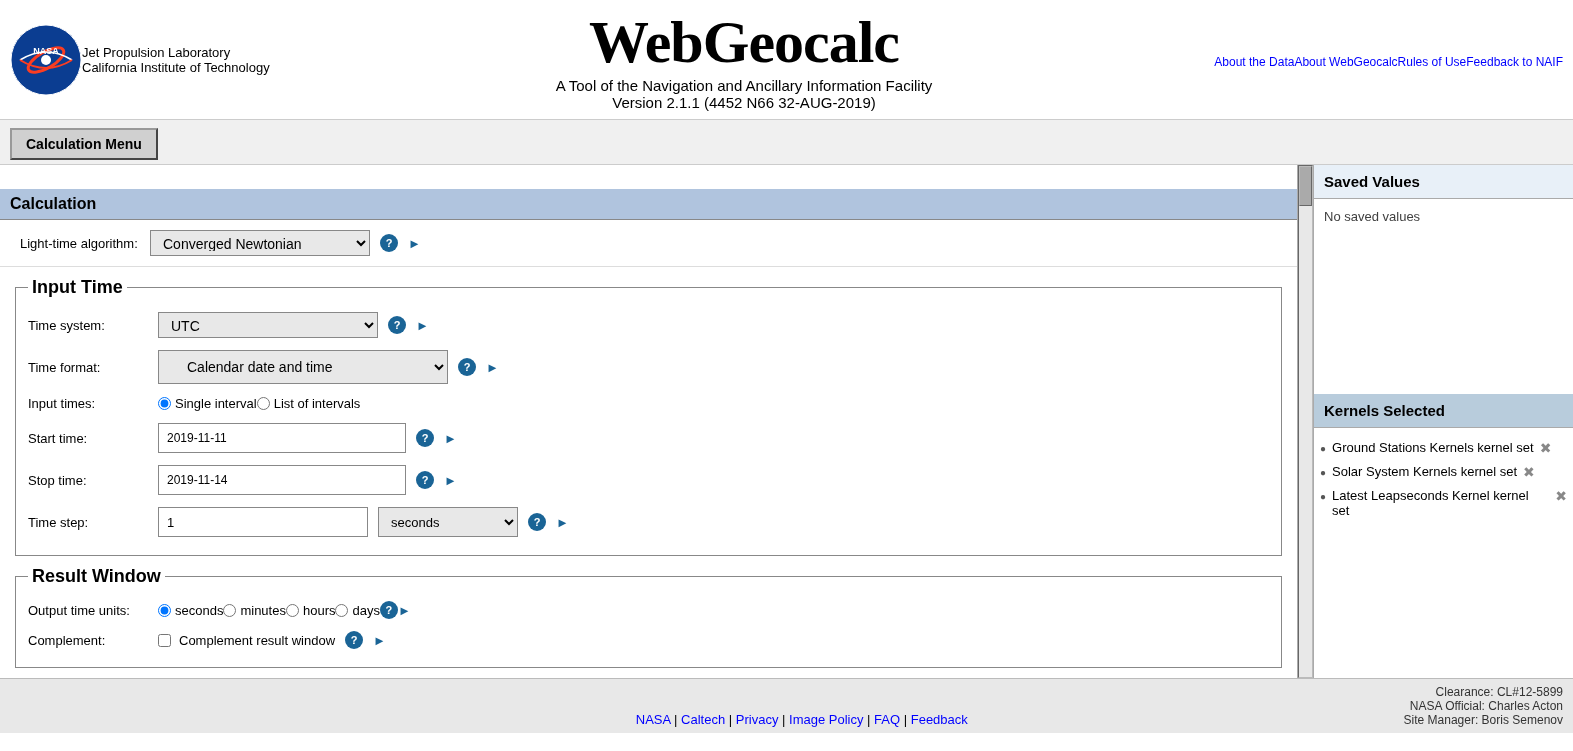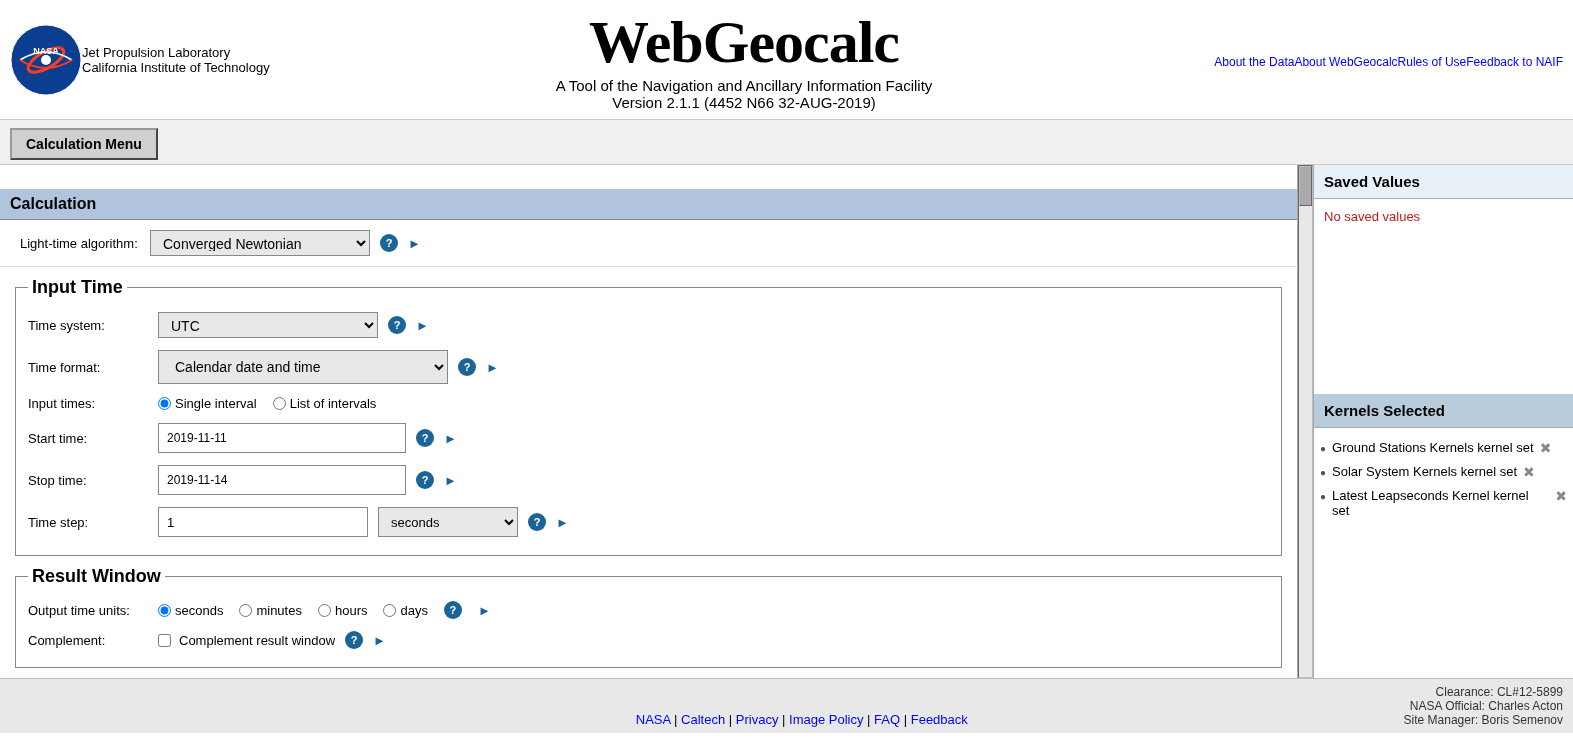--- a/index.html
+++ b/index.html
@@ -27,40 +27,40 @@
 
     
     #light-time-row { display: flex; align-items: center; gap: 10px; padding: 10px 20px; background: #fff; border-bottom: 1px solid #ddd; }
 
     
     .fieldset-section { border: 1px solid #888; margin: 10px 15px; padding: 8px 12px 12px 12px; }
     .fieldset-legend { font-size: 18px; font-weight: bold; padding: 0 4px; }
     .form-row { display: flex; align-items: center; gap: 10px; padding: 6px 0; }
     .form-label { width: 120px; font-size: 13px; white-space: nowrap; }
     select.form-select-large { border: 1px solid #888; background: #e8e8e8; padding: 4px 8px; font-size: 14px; cursor: pointer; height: 26px; min-width: 220px; }
-    select.form-select-lg { border: 1px solid #888; background: #e8e8e8; padding: 4px 12px; font-size: 14px; cursor: pointer; height: 34px; min-width: 290px; }
+    select.form-select-lg { border: 1px solid #888; background: #e8e8e8; padding: 4px 24px; font-size: 14px; cursor: pointer; height: 34px; min-width: 290px; }
     select.form-select-step { border: 1px solid #888; background: #e8e8e8; padding: 4px 8px; font-size: 13px; cursor: pointer; height: 30px; min-width: 140px; }
 
     input.form-input { border: 1px solid #888; padding: 4px 8px; font-size: 12px; height: 30px; width: 248px; }
     input.form-input-step { border: 1px solid #888; padding: 4px 8px; font-size: 13px; height: 30px; width: 210px; }
 
     
-    .radio-group { display: flex; align-items: center; gap: 16px; }
+    .radio-group { display: flex; align-items: center; }
     .radio-item { display: flex; align-items: center; gap: 4px; }
 
     
     .help-icon { display: inline-flex; align-items: center; justify-content: center; width: 18px; height: 18px; background: #1a6496; color: #fff; border-radius: 50%; font-size: 11px; font-weight: bold; cursor: pointer; }
     .help-arrow { color: #1a6496; font-size: 13px; cursor: pointer; }
 
     
     .result-window-section { border: 1px solid #888; margin: 10px 15px; padding: 8px 12px 12px 12px; }
 
     
     #saved-values-header { background: #e8f0f8; padding: 8px 10px; font-size: 15px; font-weight: bold; border-bottom: 1px solid #aaa; }
-    #saved-values-content { padding: 10px; font-size: 13px; color: #b91c1c; }
+    #saved-values-content { padding: 10px; font-size: 13px; color: #404040; }
     #kernels-header { background: #b8ccdc; padding: 8px 10px; font-size: 15px; font-weight: bold; border-bottom: 1px solid #aaa; margin-top: 160px; }
     #kernels-list { padding: 8px 6px; }
     .kernel-item { display: flex; align-items: flex-start; gap: 6px; padding: 4px 0; font-size: 13px; }
     .kernel-bullet { color: #555; font-size: 10px; margin-top: 3px; }
     .kernel-remove { color: #888; font-size: 14px; cursor: pointer; }
 
     
     #scrollbar { width: 16px; background: #ddd; border-left: 1px solid #aaa; position: relative; display: flex; flex-direction: column; }
     #scrollbar-track { flex: 1; background: #e8e8e8; border: 1px inset #bbb; }
     #scrollbar-thumb { height: 40px; background: #aaa; border: 1px outset #bbb; cursor: pointer; }

